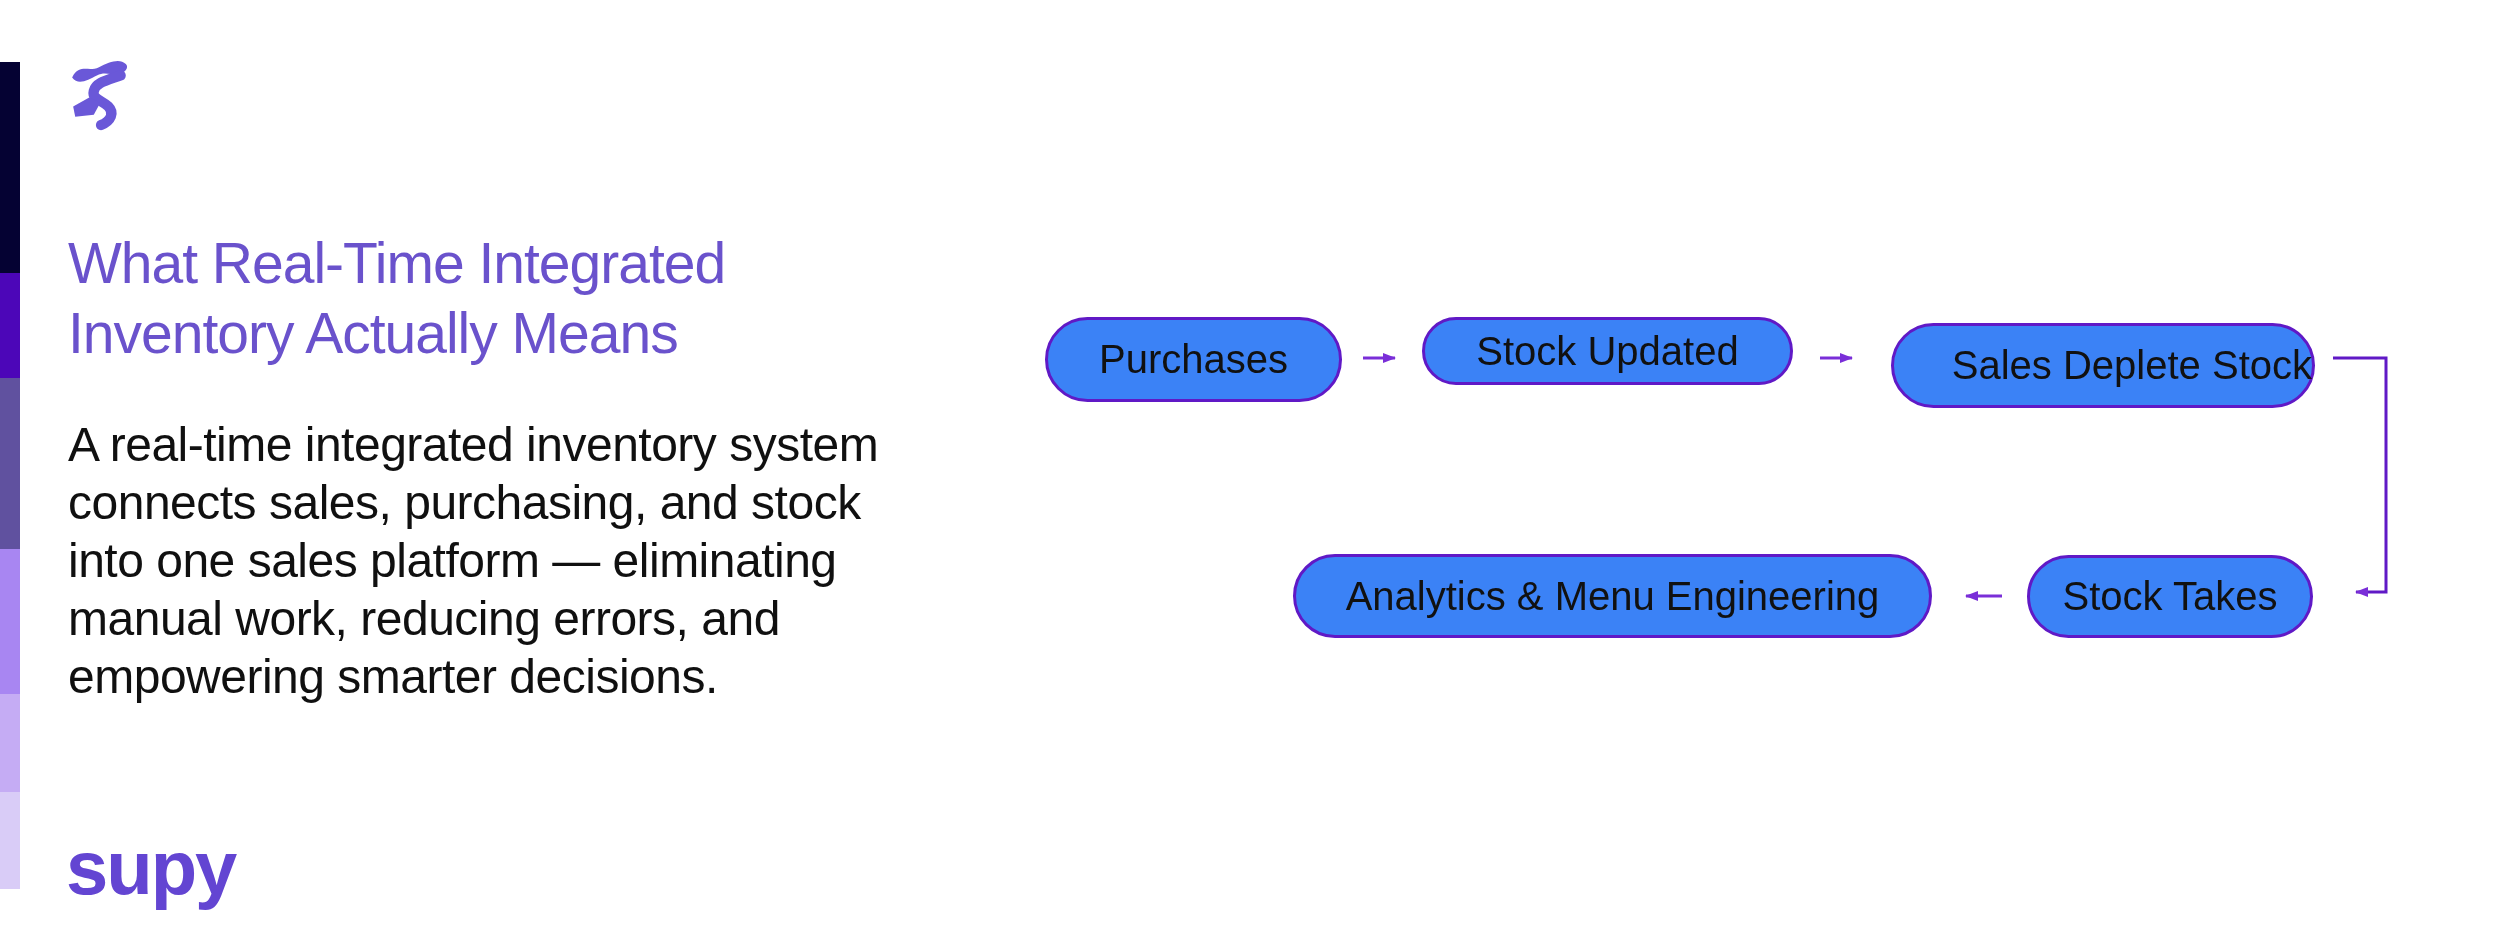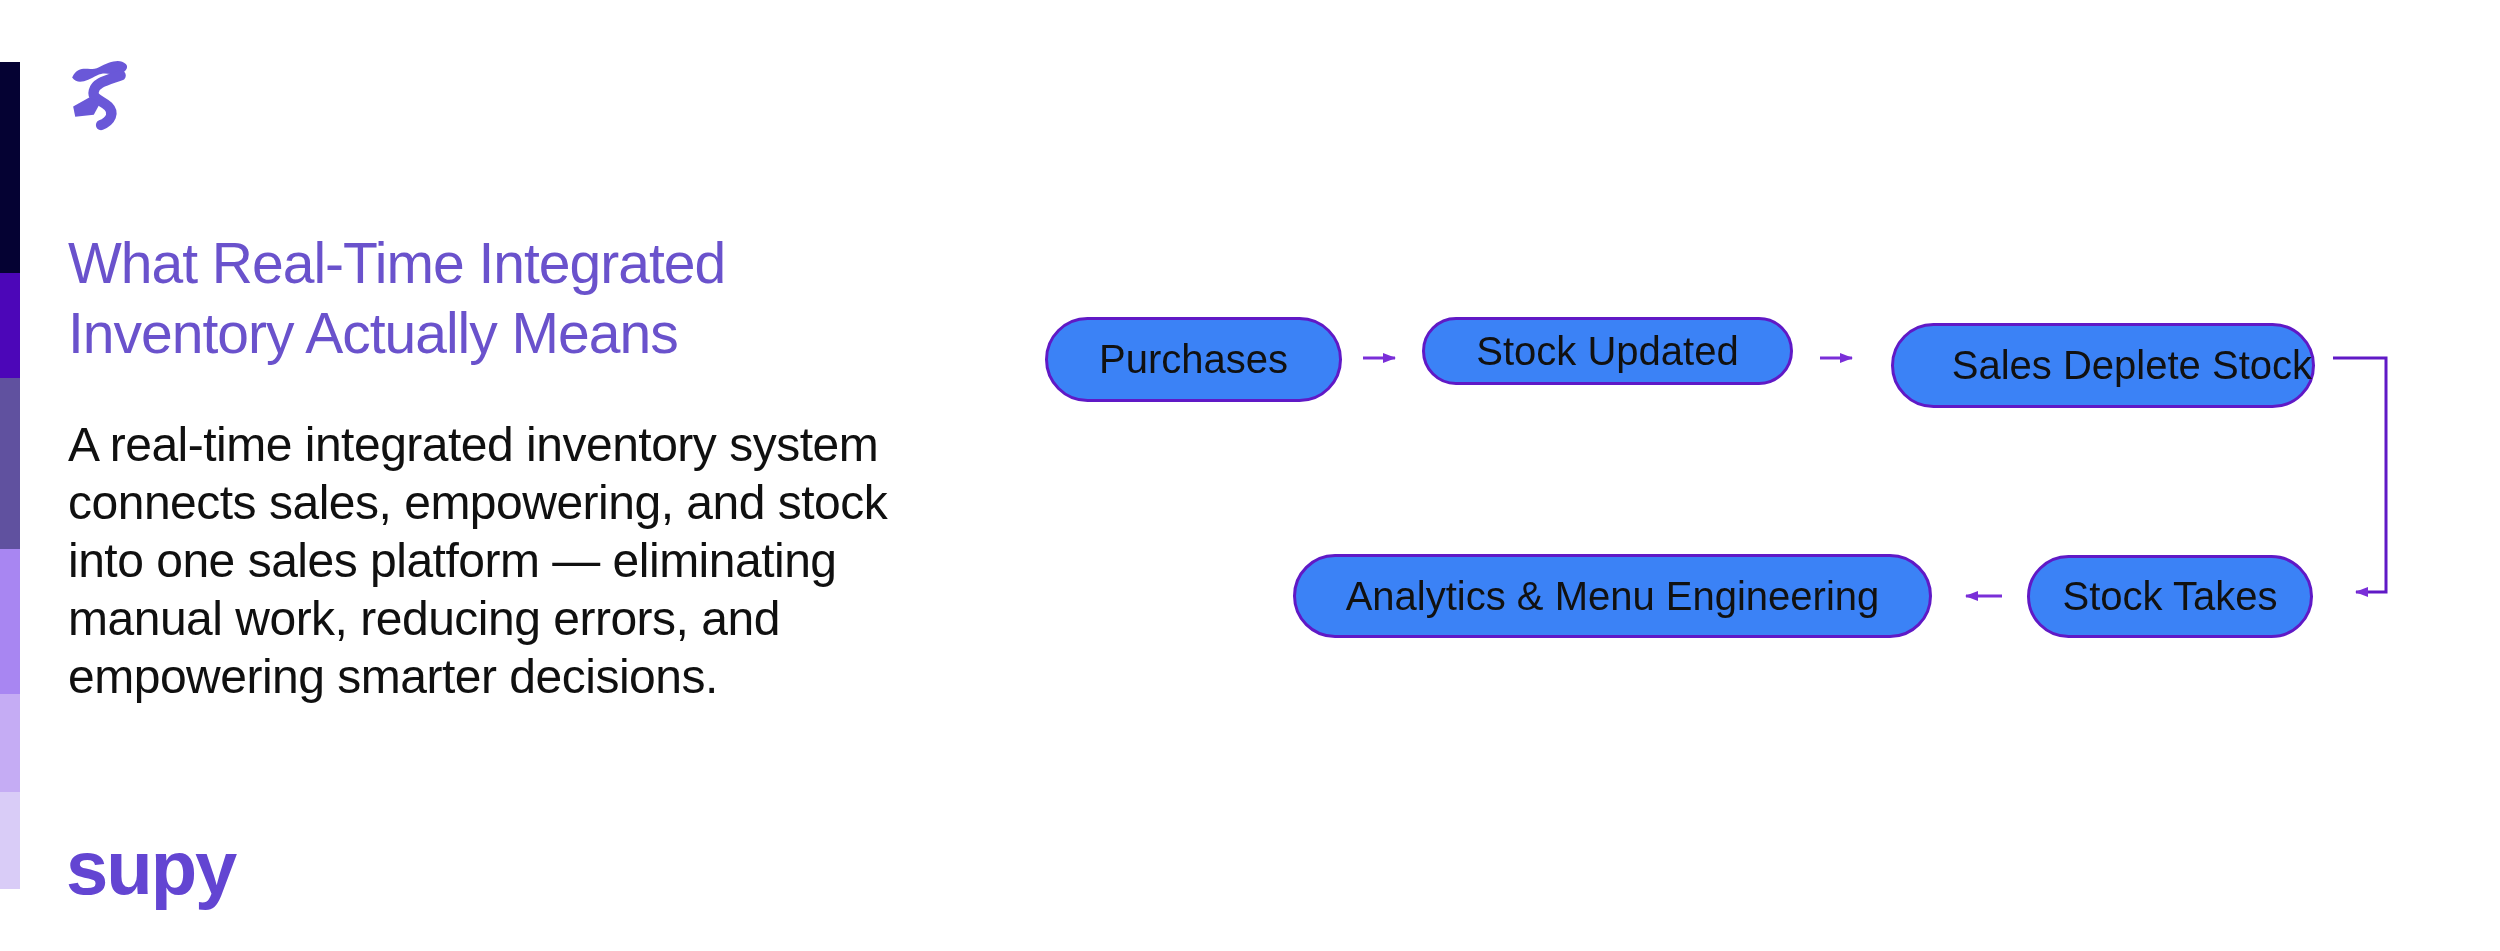--- a/index.html
+++ b/index.html
@@ -96,21 +96,21 @@
     <path d="M5,50 L21,41 L31,47 L25,58 L7,60 Z" fill="var(--logo)"></path>
   </svg>
 
   <h1 class="heading">
     <span class="line">What Real-Time Integrated</span>
     <span class="line">Inventory Actually Means</span>
   </h1>
 
   <p class="para">
     <span class="line">A real-time integrated inventory system</span>
-    <span class="line">connects sales, empowering, and stock</span>
+    <span class="line">connects sales, purchasing, and stock</span>
     <span class="line">into one sales platform — eliminating</span>
     <span class="line">manual work, reducing errors, and</span>
     <span class="line">empowering smarter decisions.</span>
   </p>
 
   <div class="wordmark">supy</div>
 
   <div class="flow-node" id="node-purchases">
     <span>Purchases</span>
   </div>

